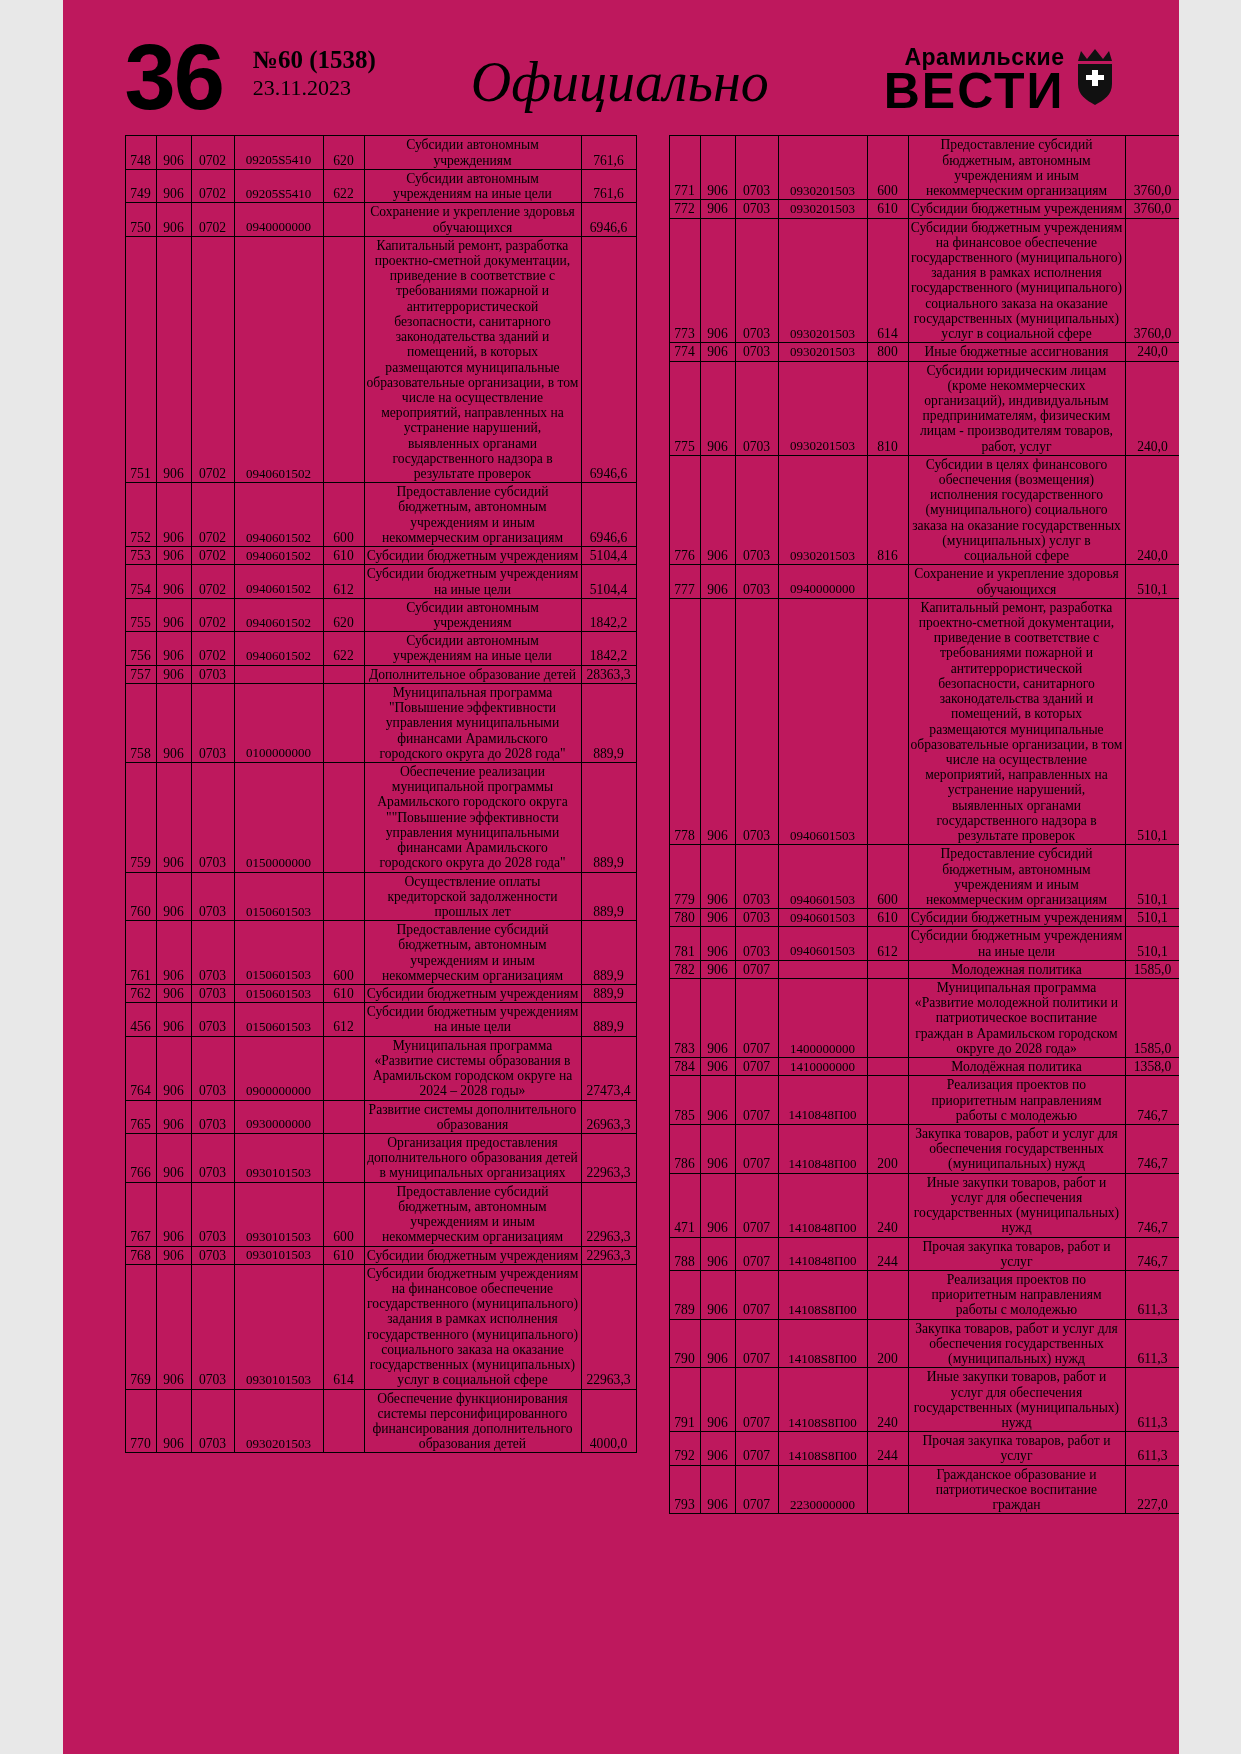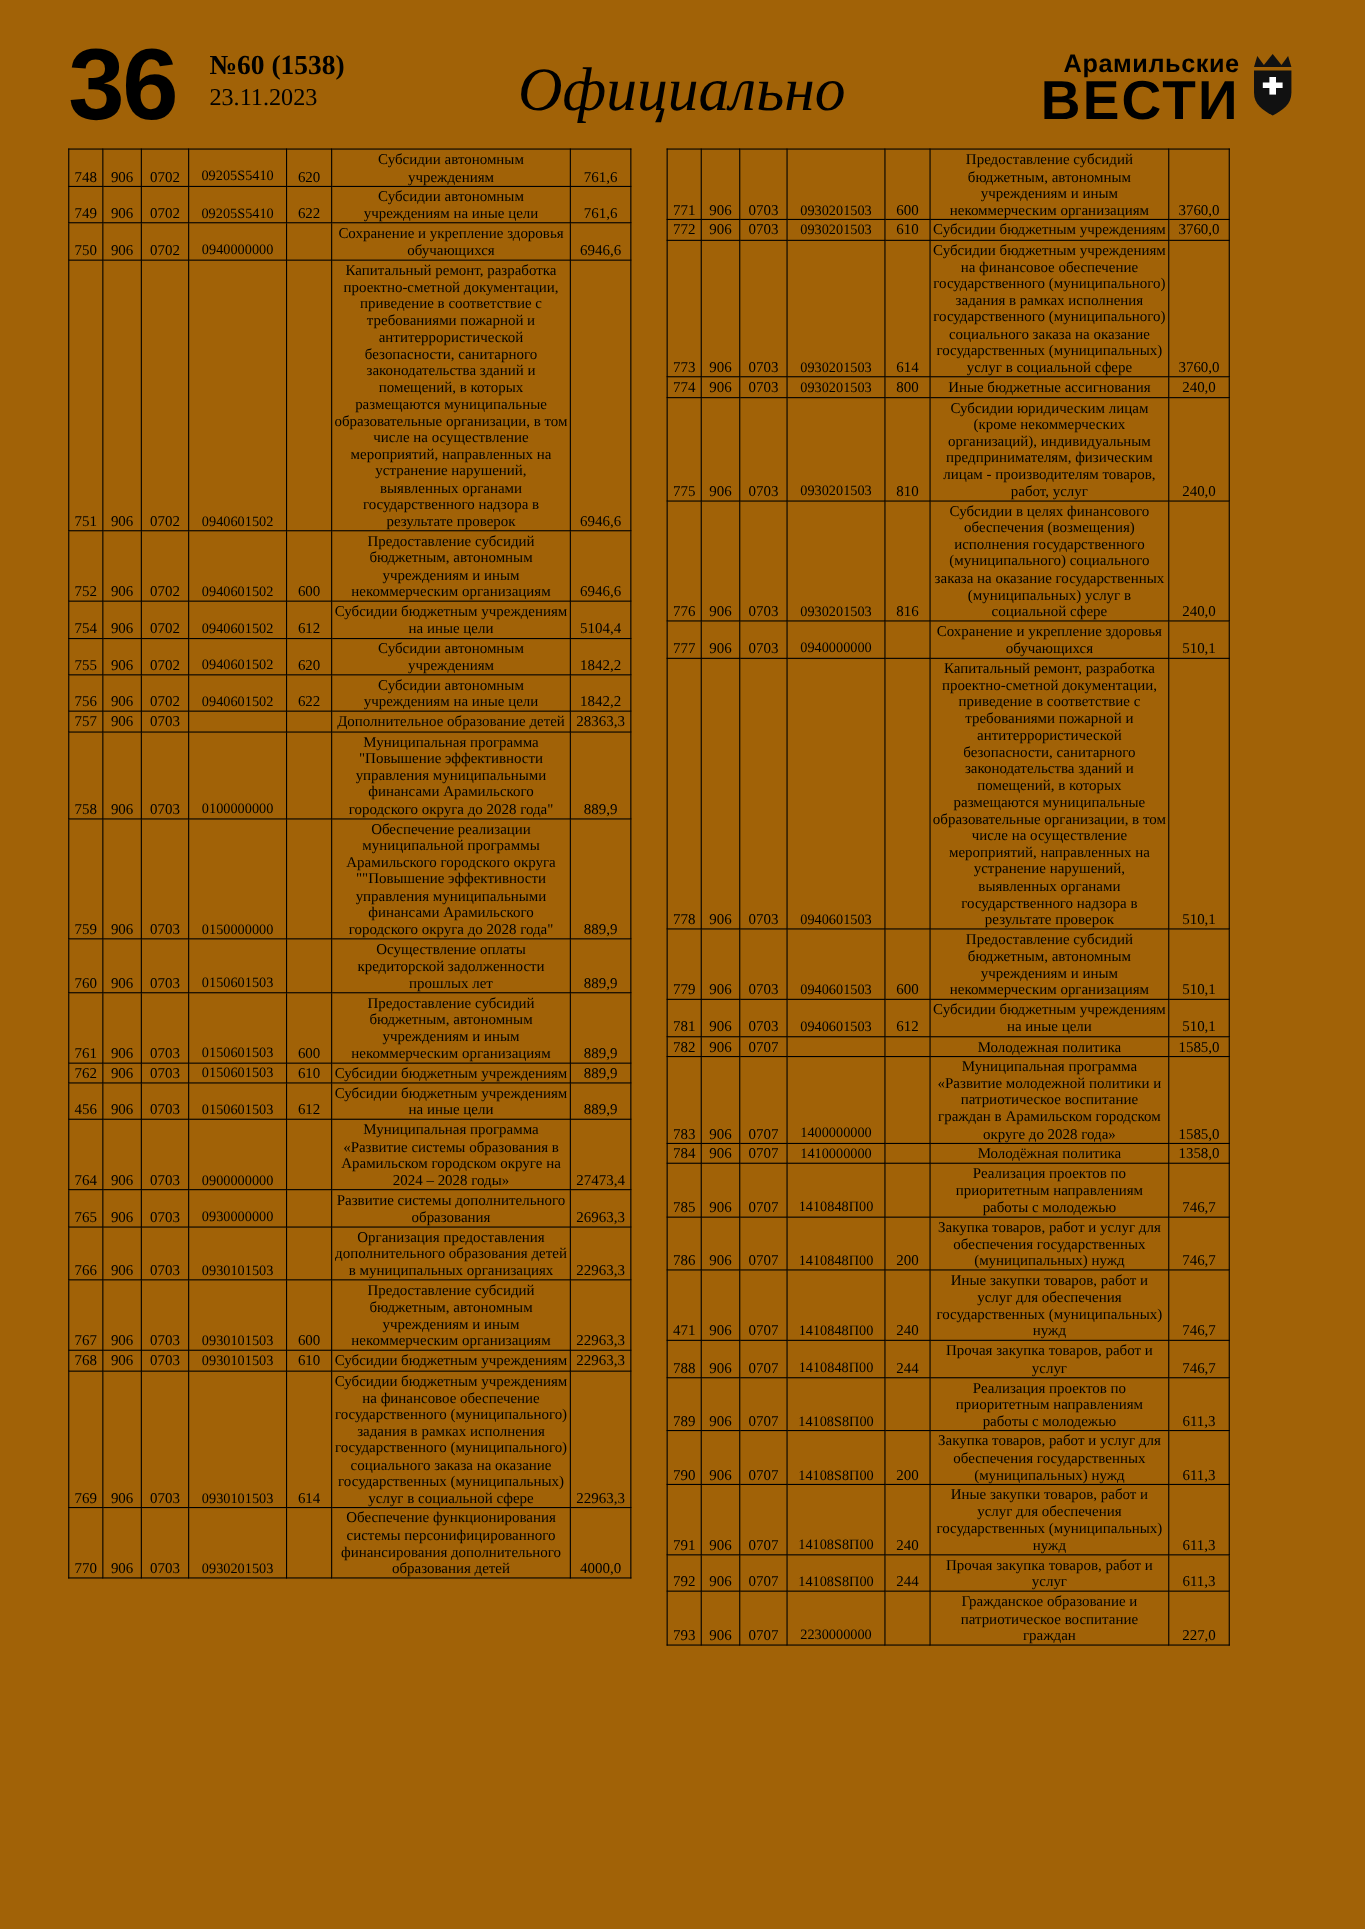--- a/index.html
+++ b/index.html
@@ -1,19 +1,19 @@
 <!DOCTYPE html>
 <html><head>
 <meta charset="utf-8">
 <style>
   html,body{margin:0;padding:0;background:#e8e8e8;}
   .page{
     position:relative;
-    width:1241px;height:1754px;
-    background:#a16207;
+    width:1116px;height:1754px;
+    background:#be185d;
     margin:0 auto;
     overflow:hidden;
     font-family:"Liberation Serif", serif;
     color:#000;
     box-sizing:border-box;
   }
   
   .header{
     display:flex;
     align-items:flex-start;
@@ -172,20 +172,29 @@
           <tr>
             <td class="col-num">752</td>
             <td class="col-adm">906</td>
             <td class="col-sec">0702</td>
             <td class="col-prog">0940601502</td>
             <td class="col-elem">600</td>
             <td class="col-name">Предоставление субсидий бюджетным, автономным учреждениям и иным некоммерческим организациям</td>
             <td class="col-amount">6946,6</td>
           </tr>
           <tr>
+            <td class="col-num">753</td>
+            <td class="col-adm">906</td>
+            <td class="col-sec">0702</td>
+            <td class="col-prog">0940601502</td>
+            <td class="col-elem">610</td>
+            <td class="col-name">Субсидии бюджетным учреждениям</td>
+            <td class="col-amount">5104,4</td>
+          </tr>
+          <tr>
             <td class="col-num">754</td>
             <td class="col-adm">906</td>
             <td class="col-sec">0702</td>
             <td class="col-prog">0940601502</td>
             <td class="col-elem">612</td>
             <td class="col-name">Субсидии бюджетным учреждениям на иные цели</td>
             <td class="col-amount">5104,4</td>
           </tr>
           <tr>
             <td class="col-num">755</td>
@@ -407,20 +416,29 @@
             <td class="col-name">Капитальный ремонт, разработка проектно-сметной документации, приведение в соответствие с требованиями пожарной и антитеррористической безопасности, санитарного законодательства зданий и помещений, в которых размещаются муниципальные образовательные организации, в том числе на осуществление мероприятий, направленных на устранение нарушений, выявленных органами государственного надзора в результате проверок</td>
             <td class="col-amount">510,1</td>
           </tr>
           <tr>
             <td class="col-num">779</td>
             <td class="col-adm">906</td>
             <td class="col-sec">0703</td>
             <td class="col-prog">0940601503</td>
             <td class="col-elem">600</td>
             <td class="col-name">Предоставление субсидий бюджетным, автономным учреждениям и иным некоммерческим организациям</td>
+            <td class="col-amount">510,1</td>
+          </tr>
+          <tr>
+            <td class="col-num">780</td>
+            <td class="col-adm">906</td>
+            <td class="col-sec">0703</td>
+            <td class="col-prog">0940601503</td>
+            <td class="col-elem">610</td>
+            <td class="col-name">Субсидии бюджетным учреждениям</td>
             <td class="col-amount">510,1</td>
           </tr>
           <tr>
             <td class="col-num">781</td>
             <td class="col-adm">906</td>
             <td class="col-sec">0703</td>
             <td class="col-prog">0940601503</td>
             <td class="col-elem">612</td>
             <td class="col-name">Субсидии бюджетным учреждениям на иные цели</td>
             <td class="col-amount">510,1</td>

